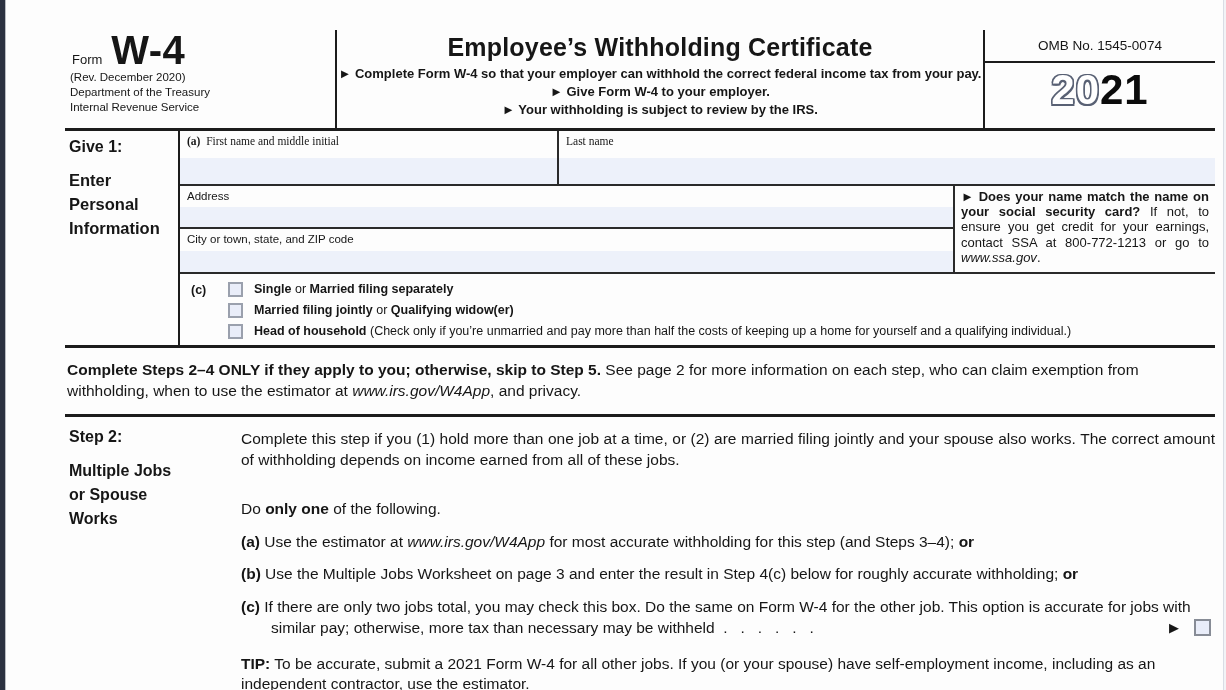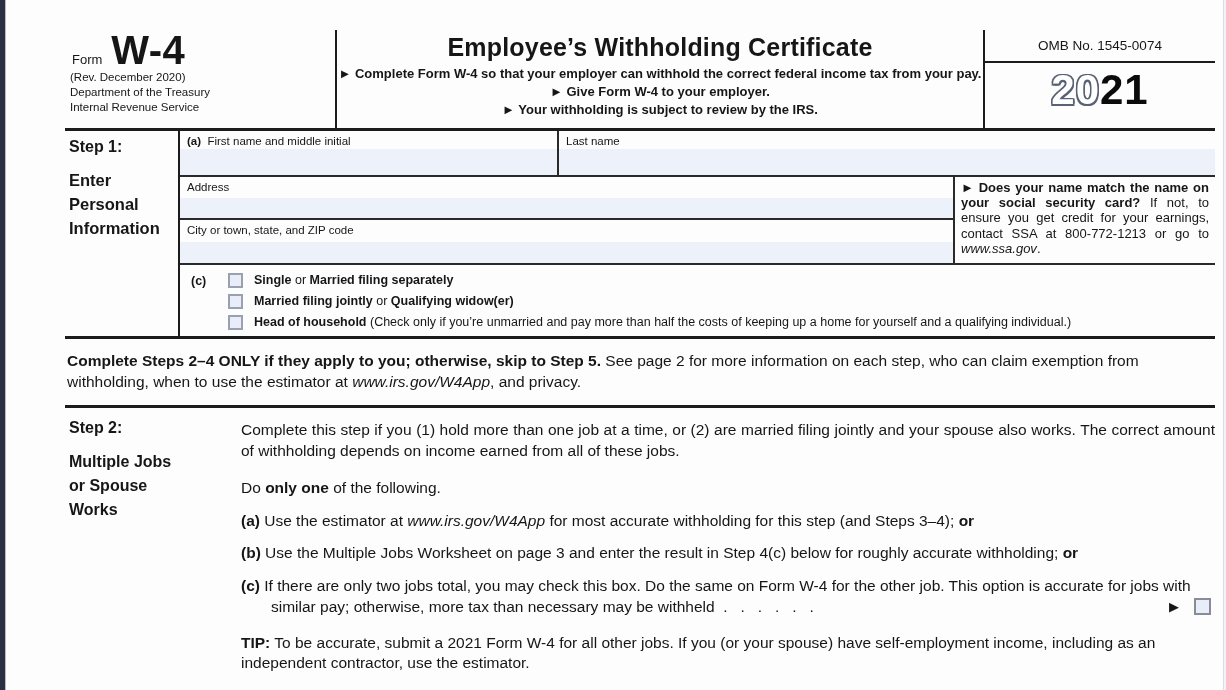--- a/index.html
+++ b/index.html
@@ -28,21 +28,21 @@
   .yr-outline { color:#ffffff;
     text-shadow:-1.5px -1.5px 0 #596174,1.5px -1.5px 0 #596174,-1.5px 1.5px 0 #596174,1.5px 1.5px 0 #596174,-1.5px 0 0 #596174,1.5px 0 0 #596174,0 -1.5px 0 #596174,0 1.5px 0 #596174;text-align:right; }
   .yr-solid { color:#0b0b0b; }
 
   
   .step1 { display:flex; border-bottom:3.5px solid #1c1c1c; }
   .s1-label { width:113px; padding:7px 0 0 4px; }
   .step-n { font-size:16px; font-weight:700; margin-bottom:13px; }
   .step-t { font-size:16.5px; font-weight:700; line-height:1.45; }
   .s1-main { flex:1; border-left:2px solid #1c1c1c; display:flex; flex-direction:column; }
-  .r1 { display:flex; height:46px; border-bottom:2px solid #2a2a2a; }
+  .r1 { display:flex; height:55px; border-bottom:2px solid #2a2a2a;font-family:Liberation Serif, serif; }
   .cell { display:flex; flex-direction:column; }
   .f-first { width:377px; }
   .f-last { flex:1; border-left:2px solid #2a2a2a; }
   .f-ssn { width:262px; border-left:2px solid #2a2a2a; }
   .f-label { font-size:11.5px; padding:4px 7px 0; flex:1; }
   .f-input { height:26px; background:#edf1fa; }
   .rmid { display:flex; }
   .rmid-left { flex:1; }
   .f-address { height:43px; border-bottom:2px solid #2a2a2a; display:flex; flex-direction:column; }
   .f-address .f-input { height:20px; }
@@ -57,21 +57,21 @@
 
   
   .interlude { border-bottom:3.5px solid #1c1c1c; padding:11px 2px 13px; font-size:15.5px; line-height:1.36; }
 
   
   .step2 { display:flex; padding-top:11px; }
   .s2-label { width:176px; padding-left:4px; }
   .s2-label .step-n { }
   .s2-label .step-t { font-size:16px; line-height:1.48; }
   .s2-content { flex:1; font-size:15.5px; line-height:1.36; }
-  .p-intro { text-align:justify; margin-bottom:16px; }
+  .p-intro { text-align:justify; margin-bottom:28px; }
   .p-do { margin-bottom:12px; }
   .s2-item { position:relative; padding-left:30px; text-indent:-30px; margin-bottom:11px; }
   .c-end { position:absolute; right:4px; bottom:2px; display:flex; align-items:center; gap:15px; text-indent:0; }
   .c-end .arrow { font-size:13px; line-height:1; }
   .cb2 { width:17px; height:17px; border:2px solid #878c96; background:#e9edf9; }
   .p-tip { margin-top:16px; line-height:1.33; }
 </style>
 </head>
 <body>
 
@@ -100,21 +100,21 @@
       <div class="hdr-right">
         <div class="omb">OMB No. 1545-0074</div>
         <div class="year">
           <span class="yr-outline">20</span><span class="yr-solid">21</span>
         </div>
       </div>
     </div>
 
     <div class="step1">
       <div class="s1-label">
-        <div class="step-n">Step 1:</div>
+        <div class="step-n">Give 1:</div>
         <div class="step-t">
           <div>Enter</div>
           <div>Personal</div>
           <div>Information</div>
         </div>
       </div>
       <div class="s1-main">
         <div class="r1">
           <div class="cell f-first">
             <div class="f-label"><span style="font-weight: 700;">(a)&nbsp;&nbsp;</span><span>First name and middle initial</span></div>

